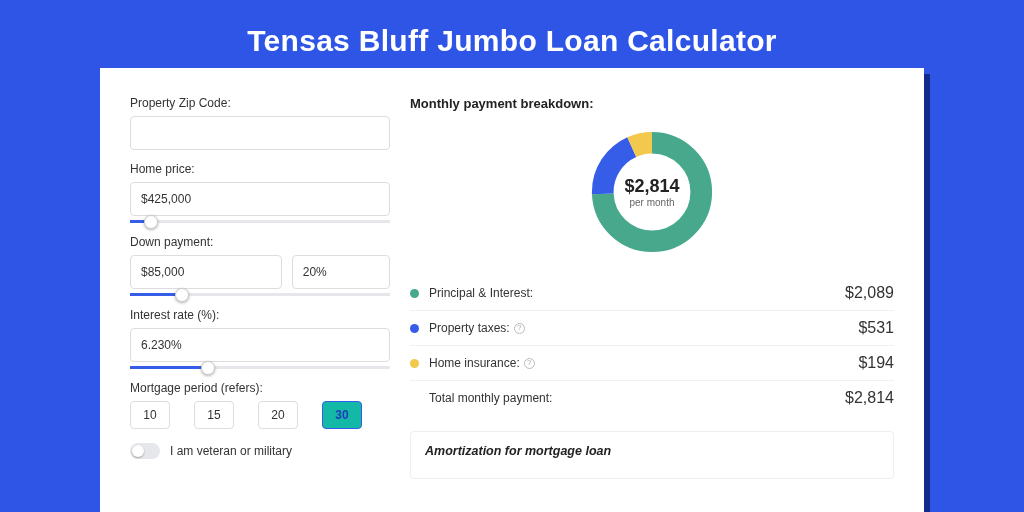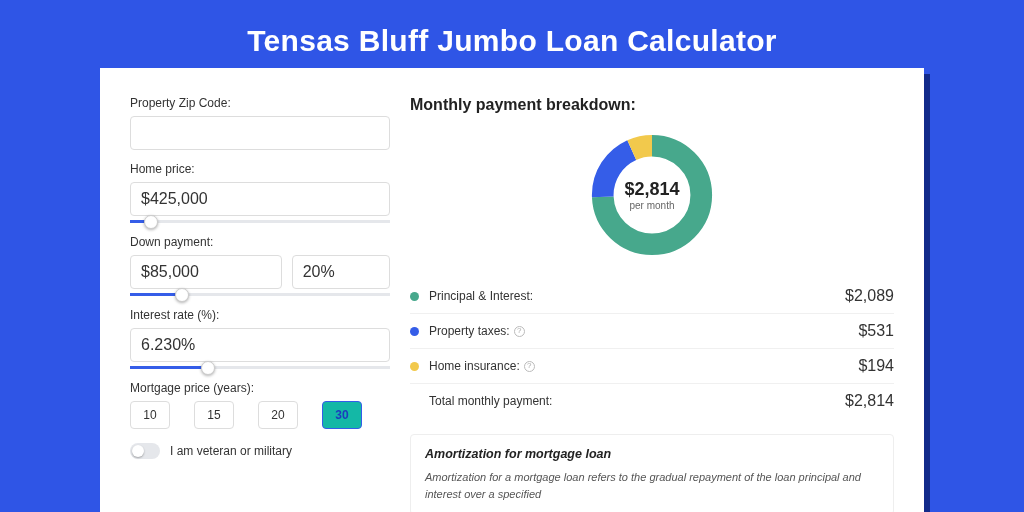--- a/index.html
+++ b/index.html
@@ -25,21 +25,21 @@
     display: flex;
     gap: 20px;
     padding: 28px 30px 0 30px;
     position: relative;
   }
   .left { width: 260px; flex-shrink: 0; font-size: 12px; color: #333; }
   .right { flex: 1; font-size: 12px; }
   .field-label { font-size: 12px; color: #333; margin-bottom: 6px; }
   .input {
     width: 100%; height: 34px; border: 1px solid #ddd; border-radius: 4px;
-    padding: 0 10px; font-size: 16px; color: #333; background: #fff;
+    padding: 0 10px; font-size: 12px; color: #333; background: #fff;
   }
   .row { margin-bottom: 12px; }
   .slider-track {
     position: relative; height: 3px; background: #e5e7eb; margin-top: 4px;
   }
   .slider-fill {
     position: absolute; left: 0; top: 0; bottom: 0; background: #355de8;
   }
   .slider-thumb {
     position: absolute; top: 50%; width: 14px; height: 14px; border-radius: 50%;
@@ -56,21 +56,21 @@
   }
   .mp-btn.active { background: #14b8a6; border-color: #355de8; color: #1d3bbd; font-weight: 700; }
   .toggle-row { display: flex; align-items: center; gap: 10px; margin-top: 14px; }
   .toggle {
     width: 30px; height: 16px; border-radius: 10px; background: #e5e7eb; position: relative;
   }
   .toggle::after {
     content: ""; position: absolute; left: 2px; top: 2px; width: 12px; height: 12px;
     border-radius: 50%; background: #fff; box-shadow: 0 1px 2px rgba(0,0,0,.3);
   }
-  .section-title { font-weight: 700; font-size: 16px; margin-bottom: 8px; }
+  .section-title { font-weight: 700; font-size: 13px; margin-bottom: 8px; }
   .chart-wrap { display: flex; justify-content: center; padding: 8px 0 18px; }
   .donut { position: relative; width: 130px; height: 130px; }
   .donut svg { transform: rotate(-90deg); }
   .donut-center {
     position: absolute; inset: 0; display: flex; flex-direction: column;
     align-items: center; justify-content: center; text-align: center;
   }
   .donut-amount { font-size: 18px; font-weight: 800; }
   .donut-per { font-size: 10px; color: #666; }
   .legend { width: 100%; }
@@ -131,21 +131,21 @@
     <div class="row">
       <div class="field-label">Interest rate (%):</div>
       <input class="input" value="6.230%" style="">
       <div class="slider-track">
         <div class="slider-fill" id="ir-fill" style="width: 30%;"></div>
         <div class="slider-thumb" id="ir-thumb" style="left: 30%;"></div>
       </div>
     </div>
 
     <div class="row">
-      <div class="field-label">Mortgage price (years):</div>
+      <div class="field-label">Mortgage period (refers):</div>
       <div class="mp-buttons" id="mp-buttons">
           <button class="mp-btn">10</button>
           <button class="mp-btn">15</button>
           <button class="mp-btn">20</button>
           <button class="mp-btn active">30</button>
         </div>
     </div>
 
     <div class="toggle-row">
       <div class="toggle"></div>
@@ -189,17 +189,16 @@
         </div>
         <div class="legend-row legend-total">
           <span style="width: 19px;"></span>
           <span class="leg-label">Total monthly payment:</span>
           <span class="leg-val">$2,814</span>
         </div>
       </div>
 
     <div class="amort-box">
       <div class="amort-title">Amortization for mortgage loan</div>
-      <div class="amort-text">Amortization for a mortgage loan refers to the gradual repayment of the loan principal and interest over a specified</div>
     </div>
   </div>
 
 </div>
 
 </body></html>

